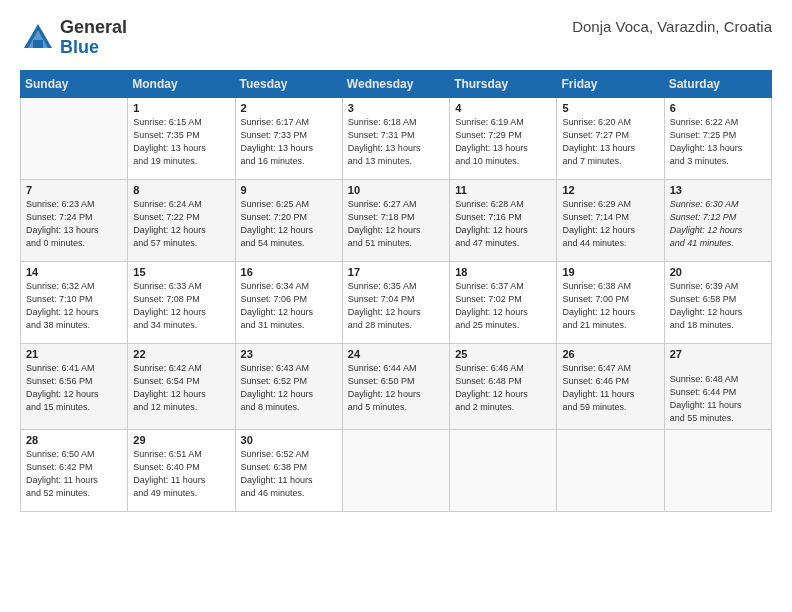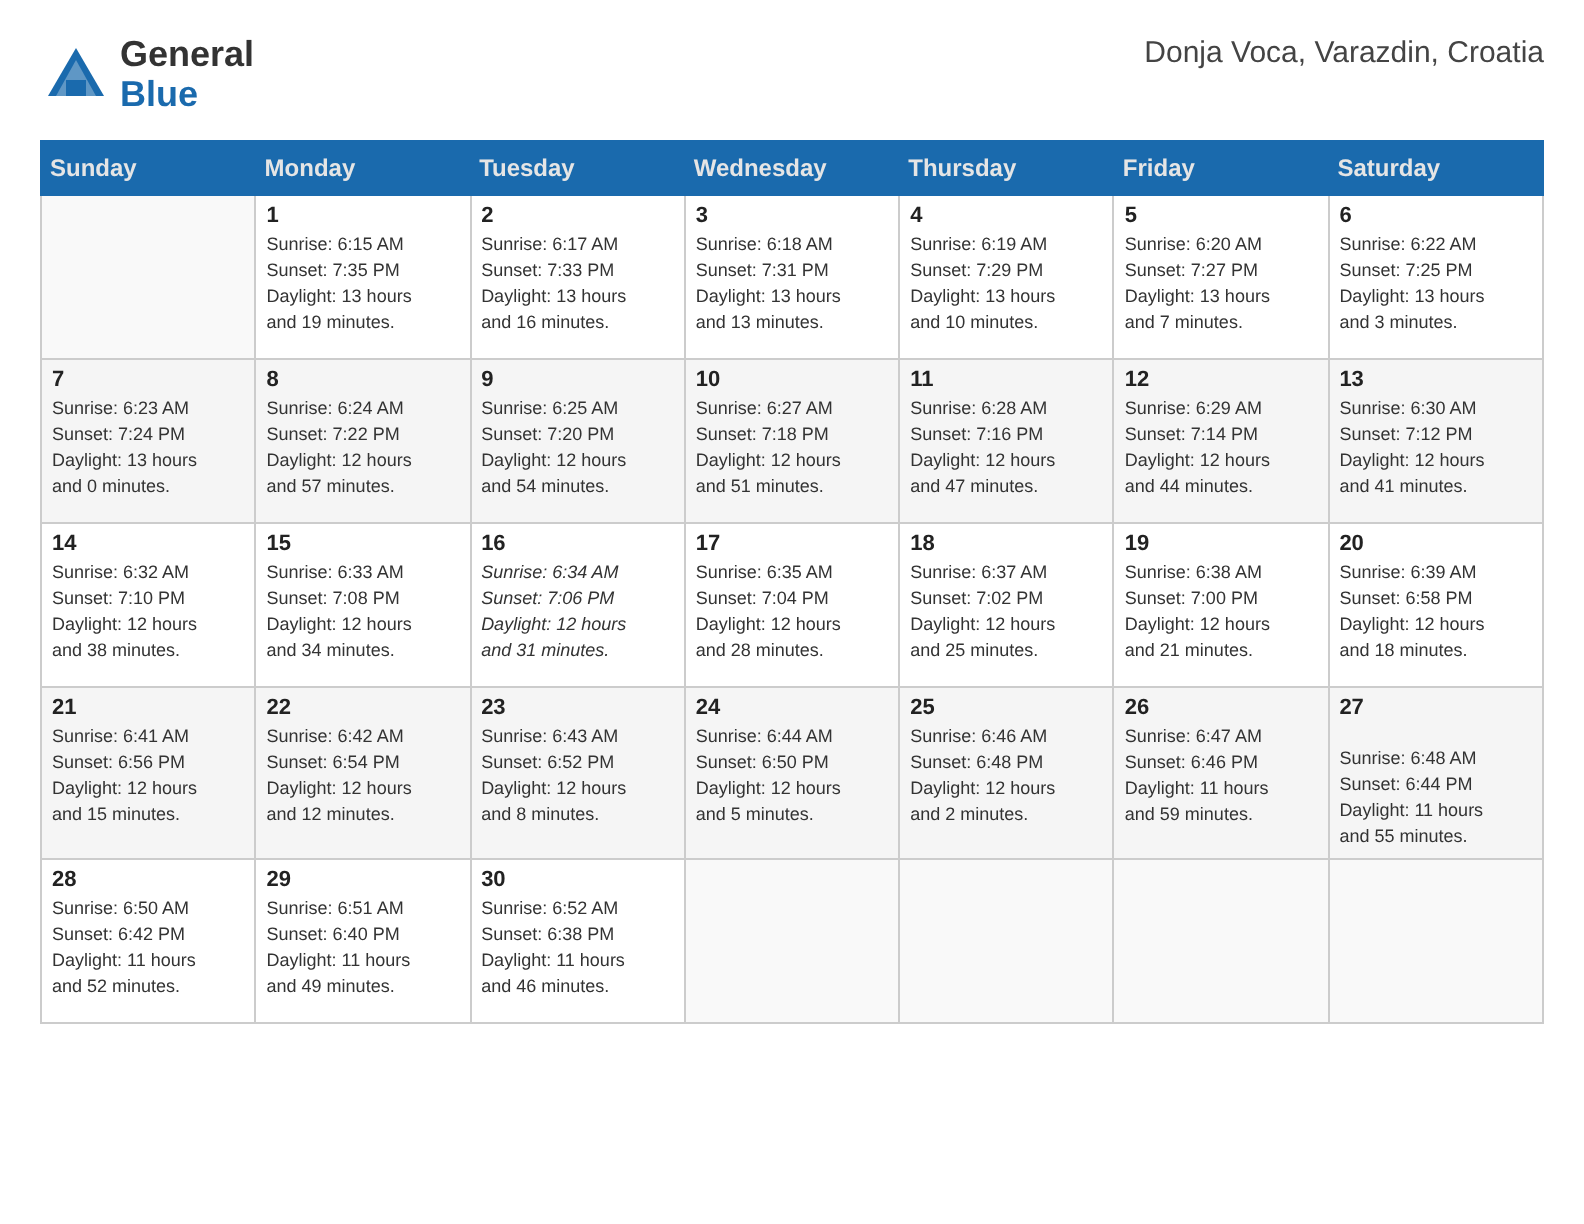--- a/index.html
+++ b/index.html
@@ -219,21 +219,21 @@
           </td>
           <td>
             <span class="day-num">12</span>
             <div class="day-info" style="white-space: pre-line;">Sunrise: 6:29 AM
 Sunset: 7:14 PM
 Daylight: 12 hours
 and 44 minutes.</div>
           </td>
           <td>
             <span class="day-num">13</span>
-            <div class="day-info" style="white-space: pre-line;">Sunrise: 6:30 AM
+            <div class="day-info" style="white-space: pre-line; font-style: italic;">Sunrise: 6:30 AM
 Sunset: 7:12 PM
 Daylight: 12 hours
 and 41 minutes.</div>
           </td>
         </tr>
         <tr>
           <td>
             <span class="day-num">14</span>
             <div class="day-info" style="white-space: pre-line;">Sunrise: 6:32 AM
 Sunset: 7:10 PM
@@ -242,21 +242,21 @@
           </td>
           <td>
             <span class="day-num">15</span>
             <div class="day-info" style="white-space: pre-line;">Sunrise: 6:33 AM
 Sunset: 7:08 PM
 Daylight: 12 hours
 and 34 minutes.</div>
           </td>
           <td>
             <span class="day-num">16</span>
-            <div class="day-info" style="white-space: pre-line; font-style: italic;">Sunrise: 6:34 AM
+            <div class="day-info" style="white-space: pre-line;">Sunrise: 6:34 AM
 Sunset: 7:06 PM
 Daylight: 12 hours
 and 31 minutes.</div>
           </td>
           <td>
             <span class="day-num">17</span>
             <div class="day-info" style="white-space: pre-line;">Sunrise: 6:35 AM
 Sunset: 7:04 PM
 Daylight: 12 hours
 and 28 minutes.</div>

